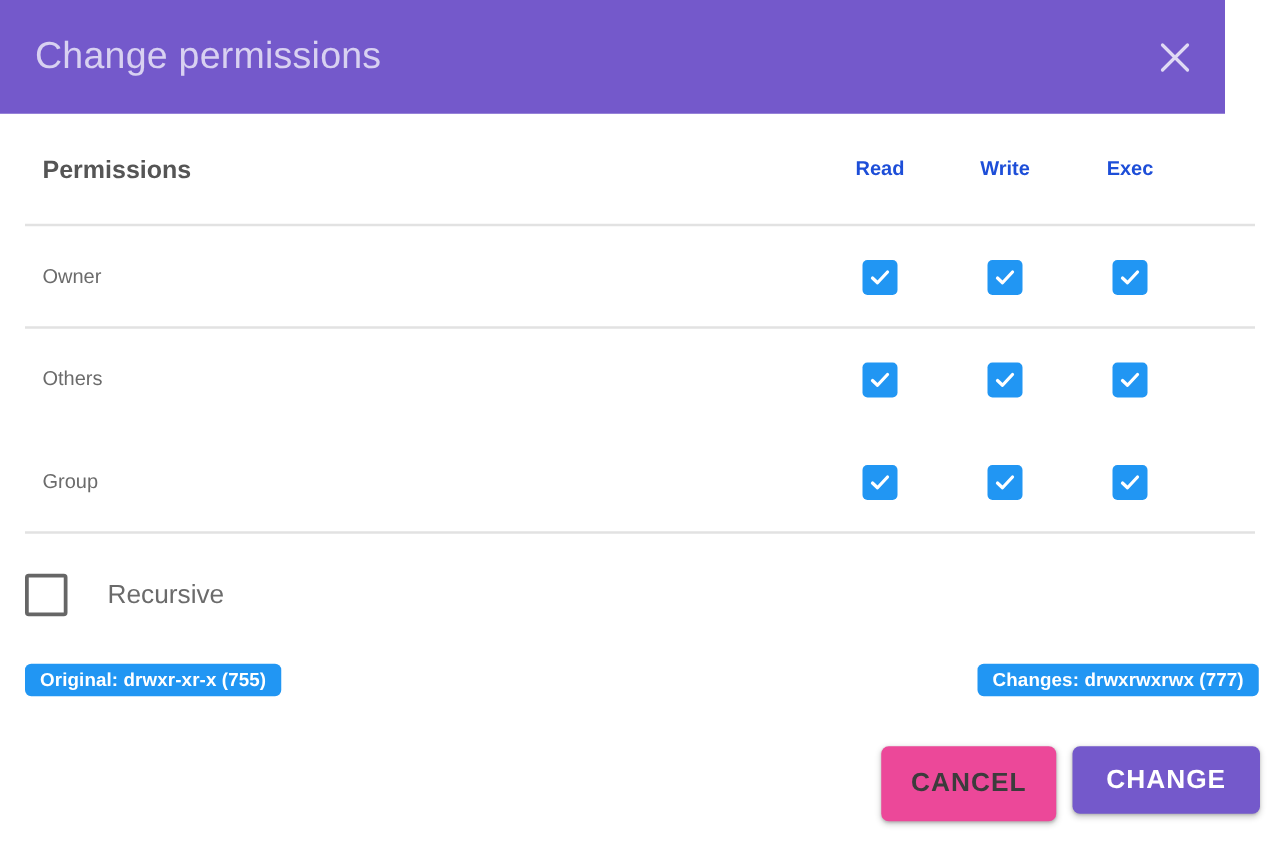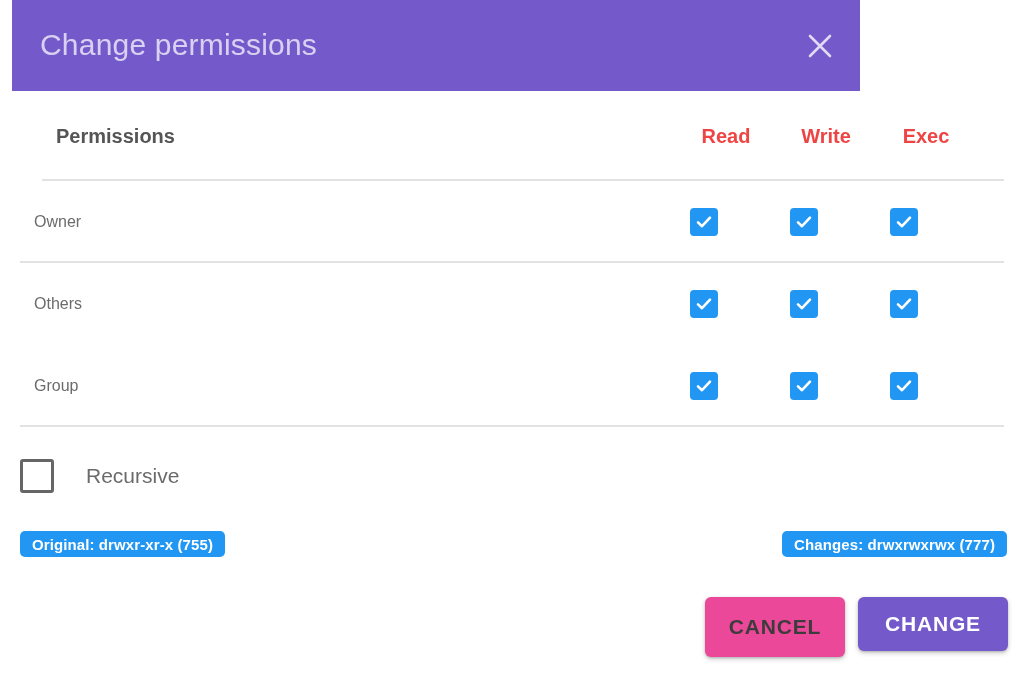--- a/index.html
+++ b/index.html
@@ -16,23 +16,23 @@
   .dialog {
     position: relative;
     width: 1024px;
     height: 673px;
     background: #ffffff;
     box-sizing: border-box;
   }
   
   .dialog-header {
     position: absolute;
-    left: 12px;
+    left: 0;
     top: 0;
-    width: 848px;
+    width: 980px;
     height: 91px;
     background: #7459cb;
     text-align: right;
   }
   .dialog-title {
     position: absolute;
     left: 28px;
     top: 24px;
     font-size: 30px;
     line-height: 42px;
@@ -64,21 +64,20 @@
     position: relative;
     display: flex;
     align-items: center;
     height: 82px;
     box-sizing: border-box;
     padding-left: 34px;
     padding-right: 20px;
   }
   .table-row.head-row {
     height: 90px;
-    margin-left: 22px;
   }
   .divider {
     position: absolute;
     left: 20px;
     right: 20px;
     height: 2px;
     background: #e2e2e2;
   }
   .row-label {
     flex: 0 0 auto;
@@ -94,23 +93,23 @@
     font-size: 20px;
   }
   .col-cell {
     flex: 0 0 auto;
     width: 100px;
     display: flex;
     align-items: center;
     justify-content: center;
   }
   .col-head {
-    font-size: 20px;
+    font-size: 16px;
     font-weight: bold;
-    color: #ef4444;
+    color: #1d4ed8;
     white-space: nowrap;
   }
   
   .cb {
     width: 28px;
     height: 28px;
     border-radius: 4px;
     box-sizing: border-box;
     display: flex;
     align-items: center;

